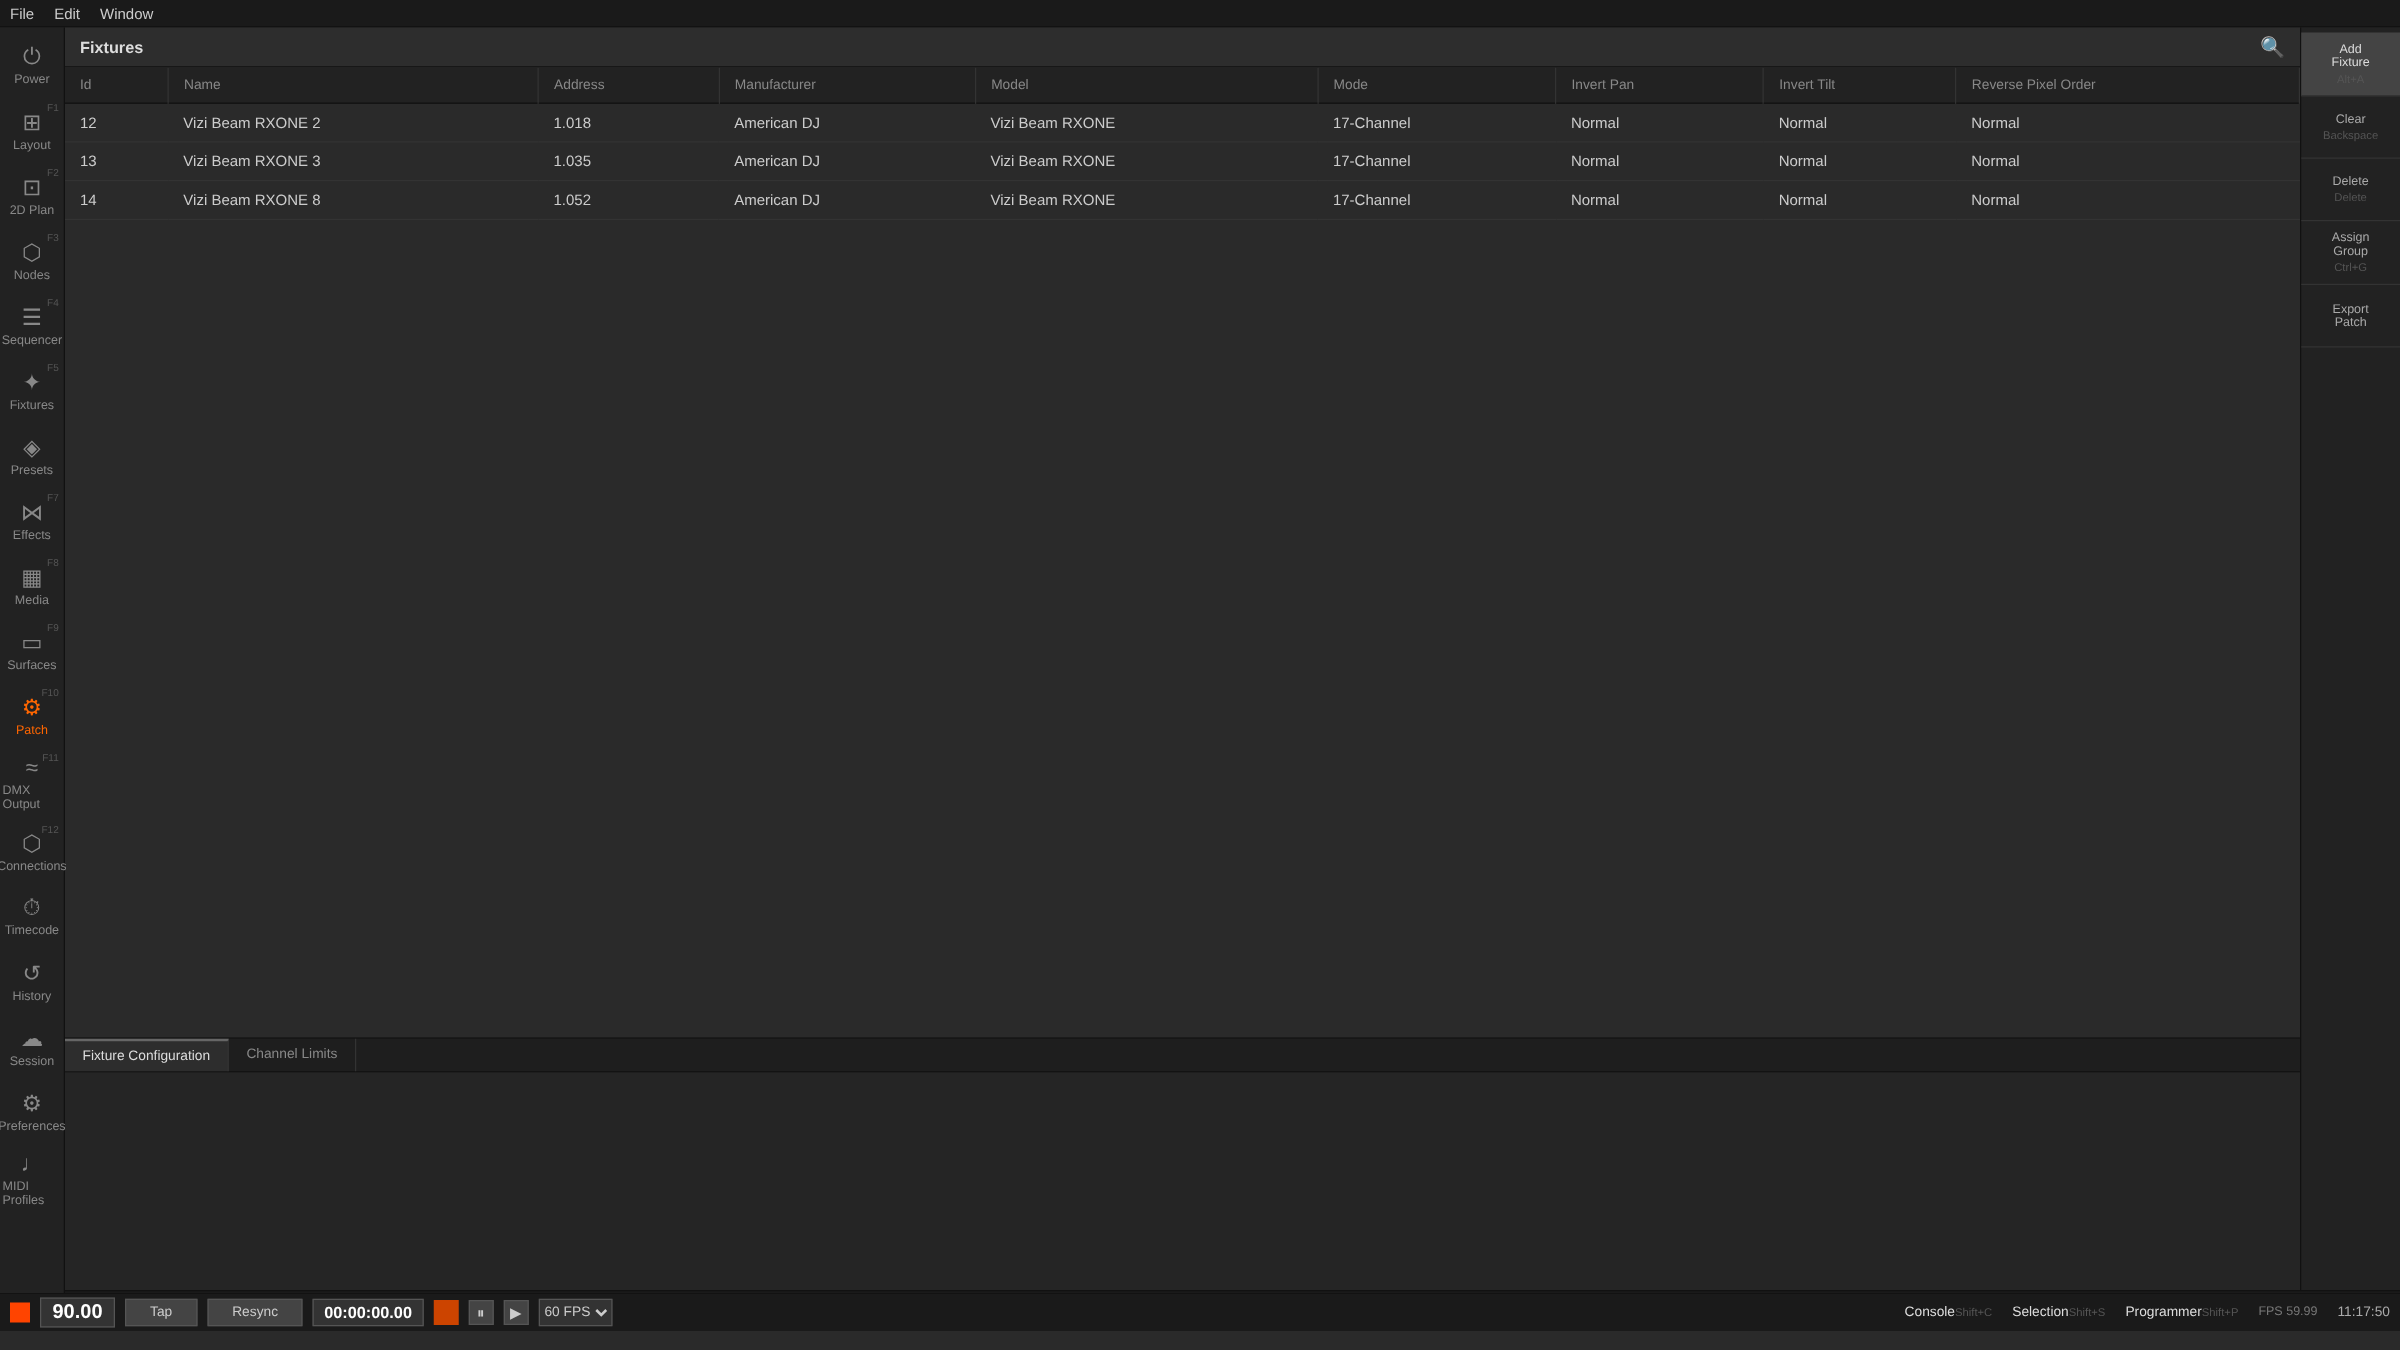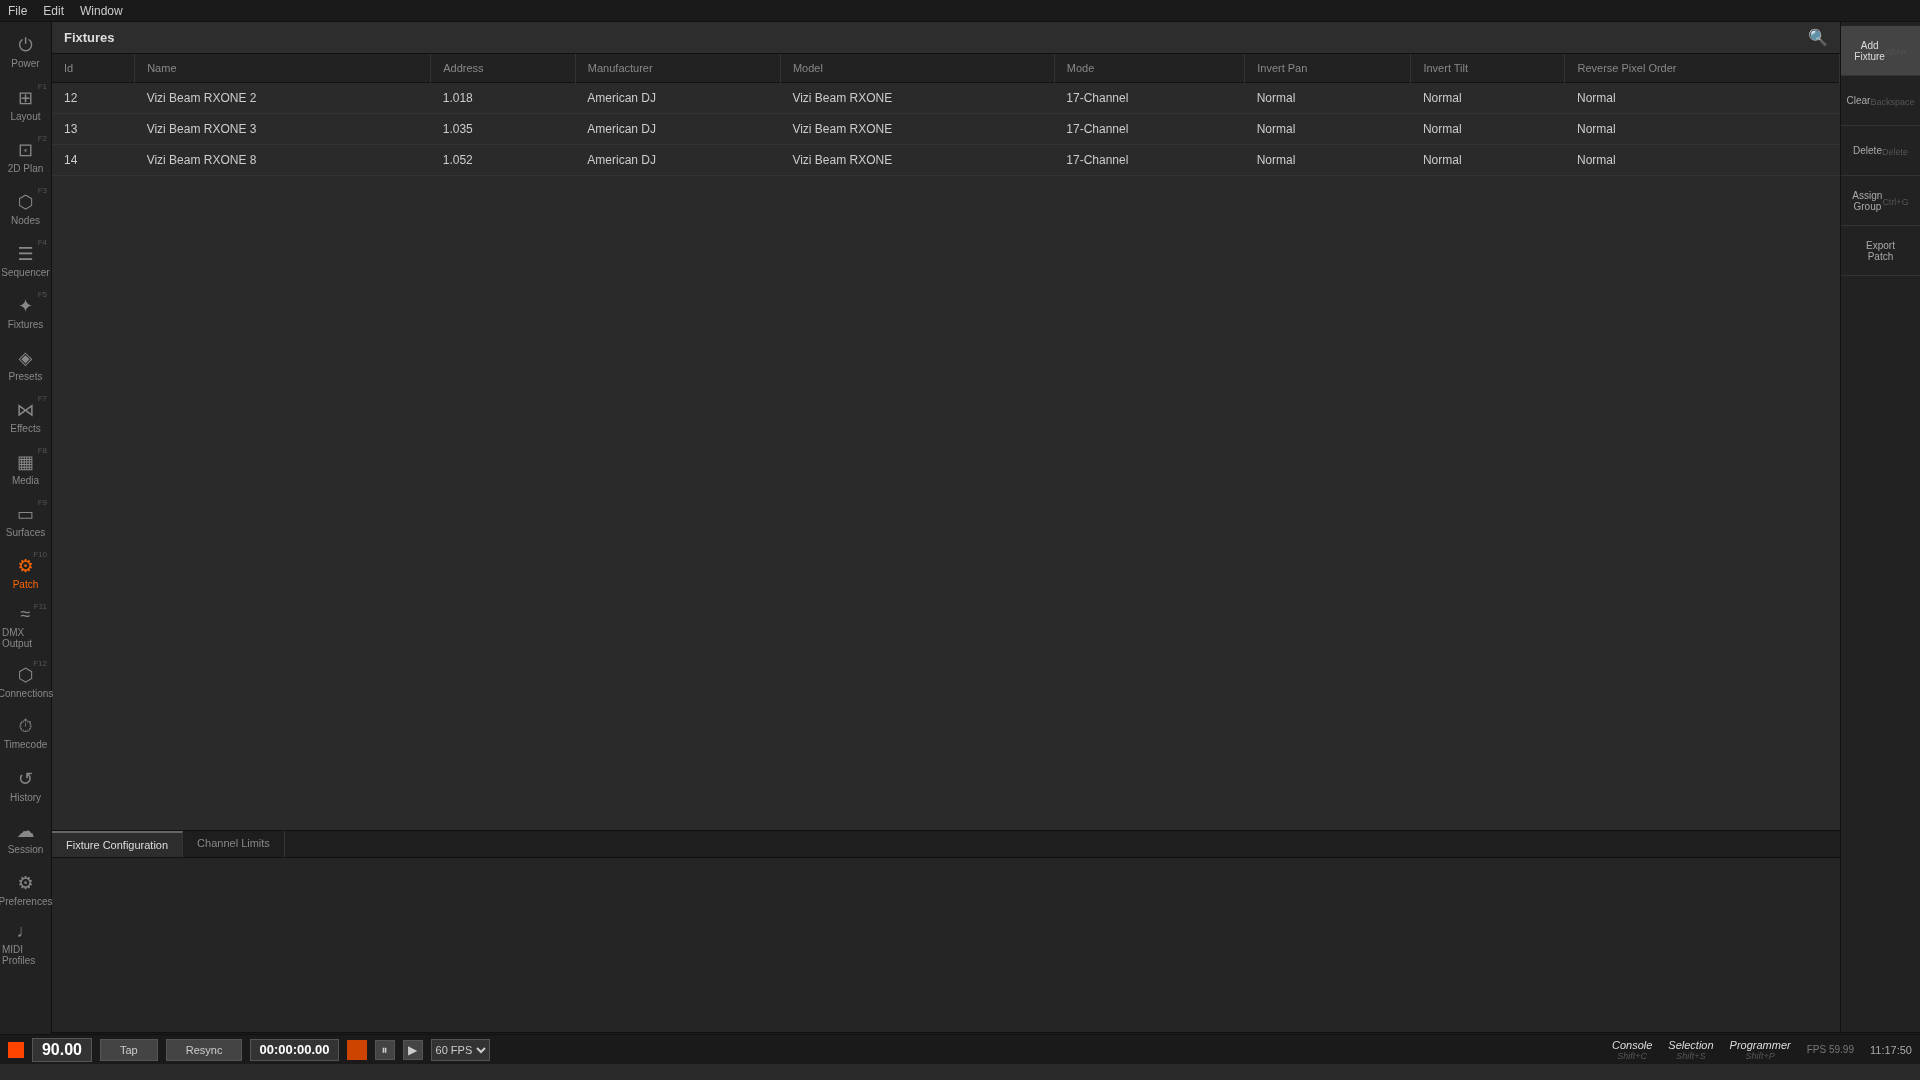--- a/index.html
+++ b/index.html
@@ -163,20 +163,21 @@
     .right-panel {
       width: 80px;
       background: #222;
       border-left: 1px solid #111;
       display: flex;
       flex-direction: column;
       padding: 4px 0;
     }
     .right-btn {
       display: flex;
+      flex-direction: column;
       align-items: center;
       justify-content: center;
       padding: 8px 20px;
       cursor: pointer;
       color: #aaa;
       font-size: 10px;
       text-align: center;
       border-bottom: 1px solid #333;
       min-height: 50px;
     }
@@ -276,25 +277,24 @@
       font-size: 11px;
     }
     .transport-right {
       margin-left: auto;
       display: flex;
       gap: 16px;
       align-items: center;
     }
     .transport-right-item {
       display: flex;
-      flex-direction: column;
+      flex-direction: row;
       align-items: center;
       font-size: 10px;
       color: #aaa;
-      font-style: italic;
     }
     .transport-right-item .label { color: #ddd; font-size: 11px; }
     .transport-right-item .shortcut { color: #555; font-size: 9px; }
     .transport-clock {
       color: #aaa;
       font-size: 11px;
     }
     .fps-info {
       color: #777;
       font-size: 10px;

